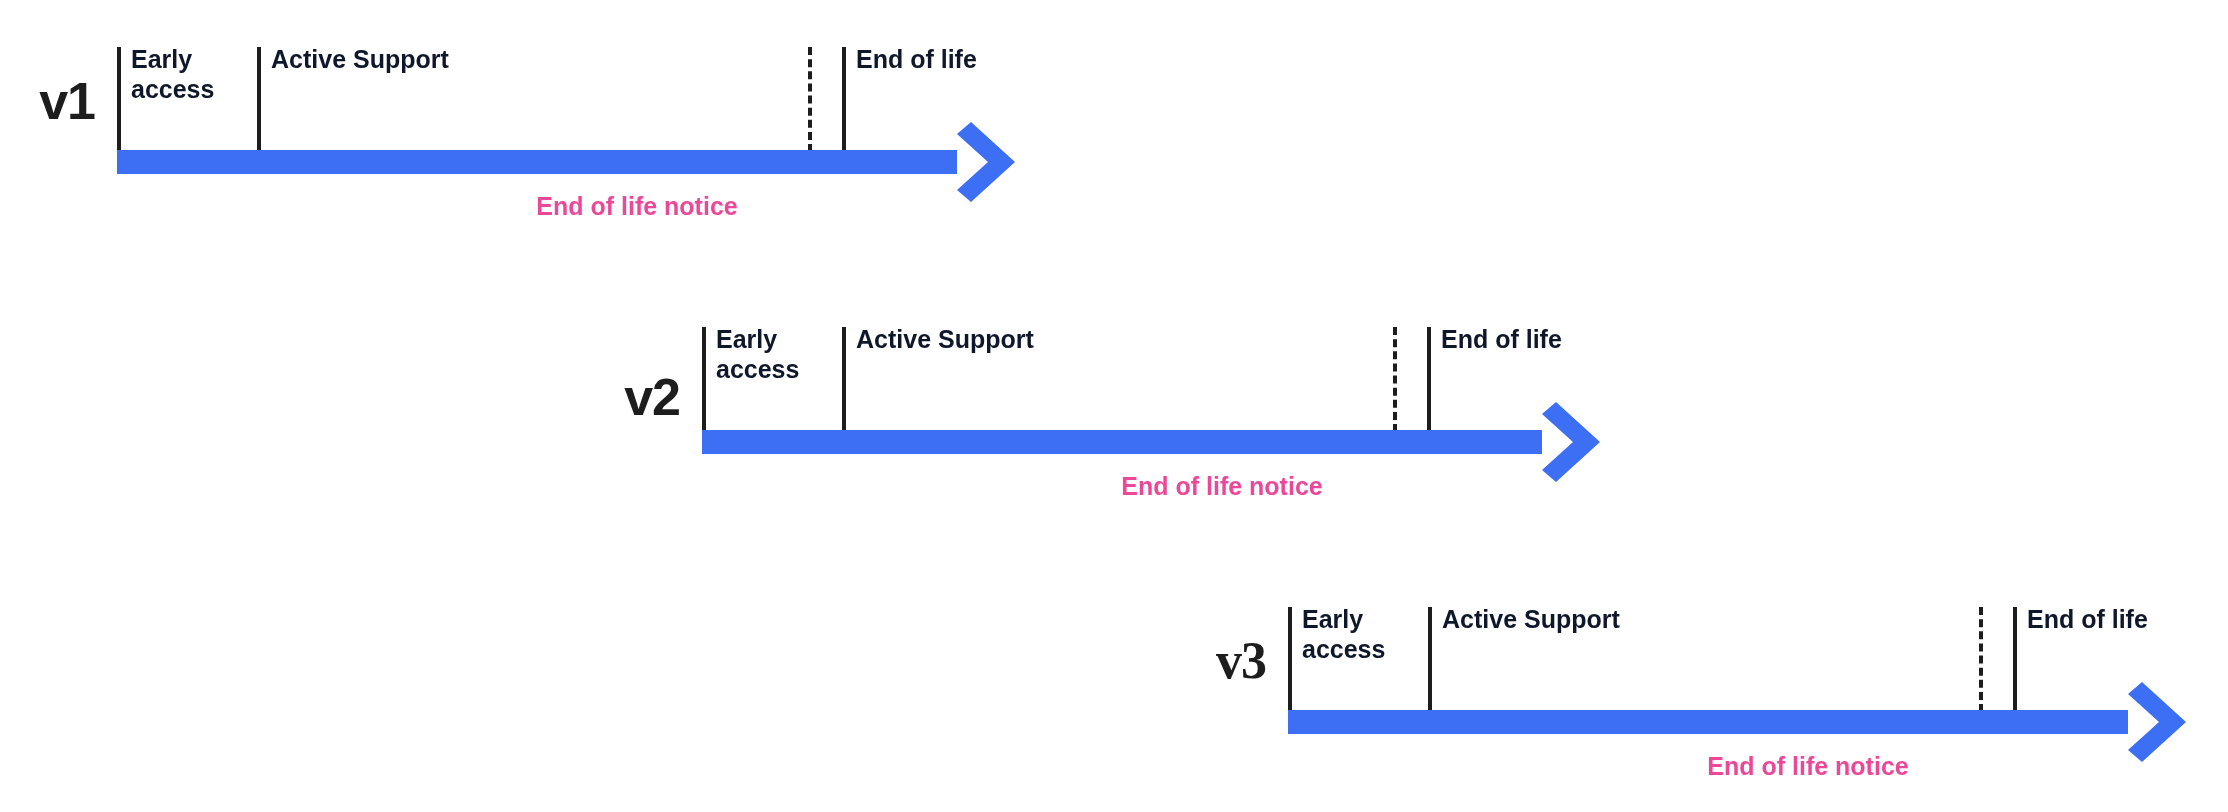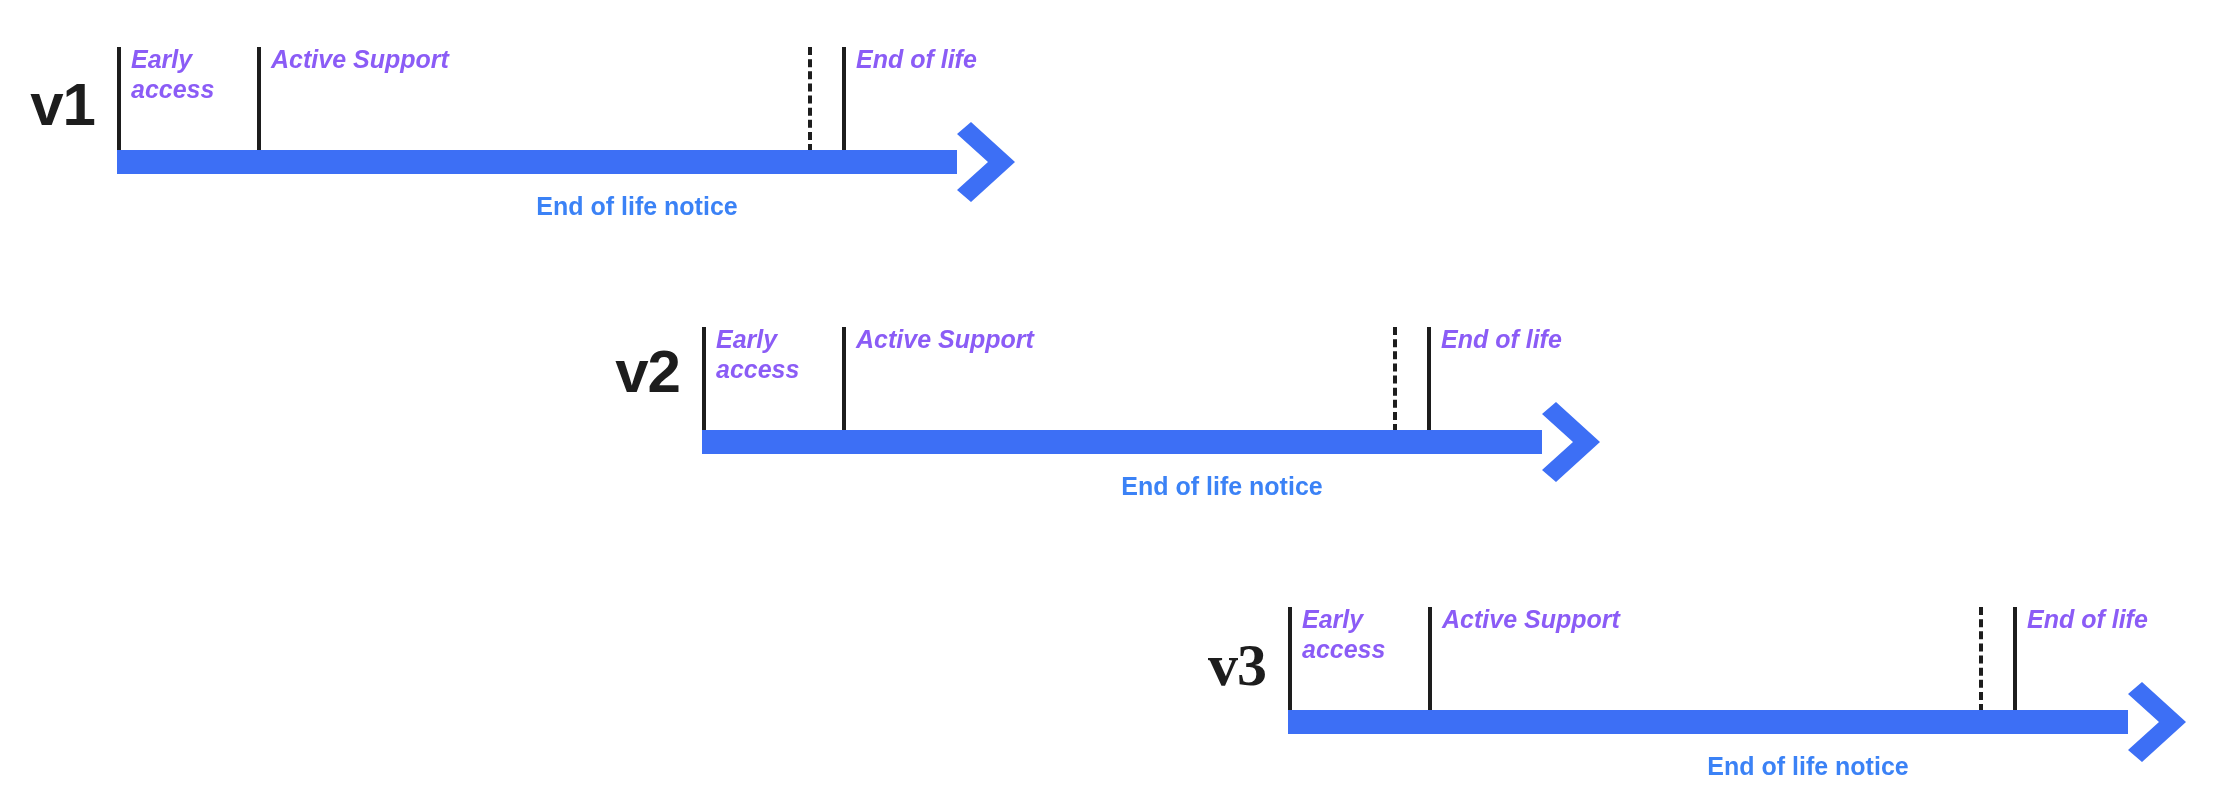--- a/index.html
+++ b/index.html
@@ -10,21 +10,21 @@
     overflow:hidden;
     position:relative;
   }
   #stage{position:absolute;left:0;top:0;width:2228px;height:812px;}
 
   .timeline-row{position:absolute;}
 
   
   .version-label{
     position:absolute;
-    font-size:60px;
+    font-size:52px;
     font-weight:700;
     color:#1d1d1d;
     line-height:1;
     letter-spacing:-1px;
     white-space:nowrap;
     text-align:right;
   }
 
   
   .tick{
@@ -37,43 +37,42 @@
     width:0;
     border-left:4px dashed #1d1d1d;
     background:transparent;
   }
 
   
   .phase-label{
     position:absolute;
     font-size:25px;
     font-weight:700;
-    color:#8b5cf6;
+    color:#0f172a;
     line-height:1.18;
     white-space:pre-line;
-    font-style:italic;
   }
 
   
   .bar{
     position:absolute;
     height:24px;
     background:#3d6ff5;
   }
   .arrowhead{
     position:absolute;
     display:block;
   }
 
   
   .notice-label{
     position:absolute;
     font-size:25px;
     font-weight:700;
-    color:#3b82f6;
+    color:#ec4899;
     line-height:1;
     white-space:nowrap;
     text-align:center;
   }
 </style>
 </head>
 <body>
 
 <div id="stage">
     <div class="timeline-row" style="left: 0px; top: 20px; width: 2228px; height: 232px;">
@@ -86,21 +85,21 @@
 access</div>
       <div class="phase-label" style="left: 271px; top: 25px;">Active Support</div>
       <div class="phase-label" style="left: 856px; top: 25px;">End of life</div>
       <div class="bar" style="left: 117px; top: 130px; width: 840px; background: rgb(61, 111, 245);"></div>
       <svg class="arrowhead" width="70" height="80" viewBox="0 0 70 80" style="left: 951px; top: 102px;">
         <path d="M 6 12 L 20 0 L 64 40 L 20 80 L 6 68 L 37 40 Z" fill="#3d6ff5"></path>
       </svg>
       <div class="notice-label" style="left: 427px; top: 174px; width: 420px;">End of life notice</div>
     </div>
     <div class="timeline-row" style="left: 0px; top: 300px; width: 2228px; height: 232px;">
-      <div class="version-label" style="left: 592px; top: 42px; width: 88px;">v2</div>
+      <div class="version-label" style="left: 592px; top: 71px; width: 88px;">v2</div>
       <div class="tick" style="left: 702px; top: 27px; height: 105px;"></div>
       <div class="tick" style="left: 842px; top: 27px; height: 105px;"></div>
       <div class="tick" style="left: 1427px; top: 27px; height: 105px;"></div>
       <div class="tick-dashed" style="left: 1393px; top: 27px; height: 105px;"></div>
       <div class="phase-label" style="left: 716px; top: 25px; width: 120px;">Early
 access</div>
       <div class="phase-label" style="left: 856px; top: 25px;">Active Support</div>
       <div class="phase-label" style="left: 1441px; top: 25px;">End of life</div>
       <div class="bar" style="left: 702px; top: 130px; width: 840px; background: rgb(61, 111, 245);"></div>
       <svg class="arrowhead" width="70" height="80" viewBox="0 0 70 80" style="left: 1536px; top: 102px;">

